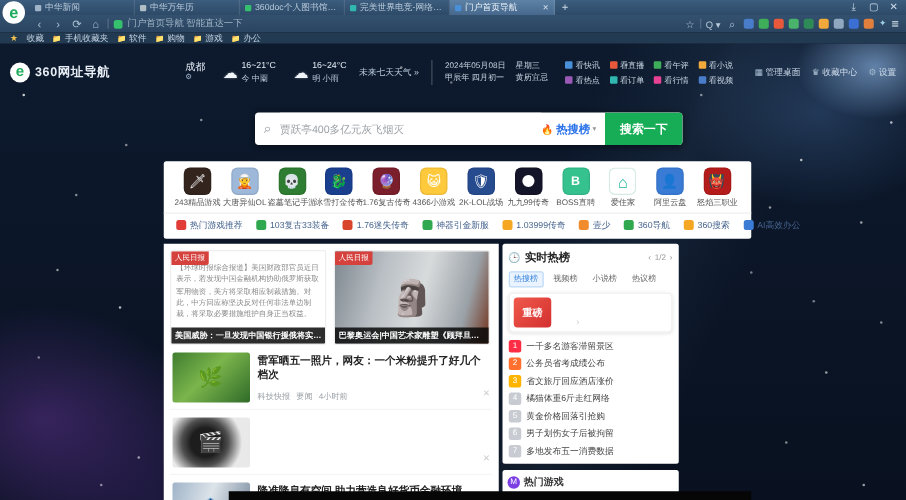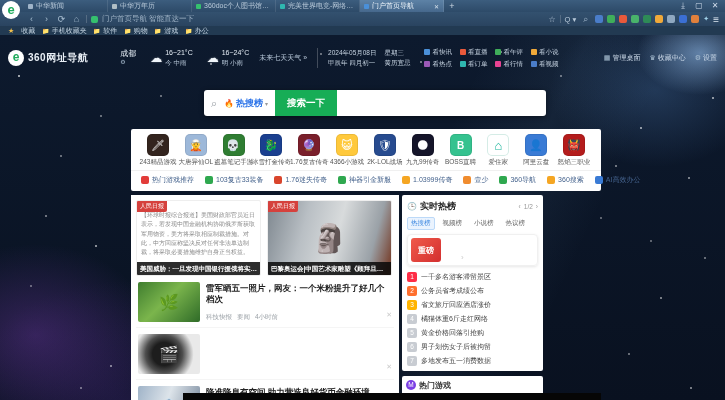--- a/index.html
+++ b/index.html
@@ -46,21 +46,21 @@
     688px 142px 0 rgba(255,255,255,.6),704px 222px 0 rgba(255,255,255,.5),660px 262px 0 rgba(255,255,255,.6),
     628px 318px 0 rgba(255,255,255,.5),690px 352px 0 rgba(255,255,255,.6),600px 182px 0 rgba(255,255,255,.45),
     100px 80px 0 rgba(255,255,255,.5),45px 180px 0 rgba(255,255,255,.55),140px 282px 0 rgba(255,255,255,.45),
     80px 352px 0 rgba(255,255,255,.5),615px 130px 0 rgba(255,255,255,.55),650px 205px 0 rgba(255,255,255,.45),
     712px 62px 0 rgba(255,255,255,.7),580px 122px 0 rgba(255,255,255,.4),360px 30px 0 rgba(255,255,255,.4)}
   
   .phead{position:absolute;top:4px;left:8px;right:8px;height:38px;display:flex;align-items:center;color:#cfd9e6}
   .brand{display:flex;align-items:center;gap:4px}
   .brandlogo{width:16px;height:16px;border-radius:50%;background:#fff;color:#1fab5c;font-weight:700;font-size:12px;text-align:center;line-height:15px}
   .brandname{font-size:10px;font-weight:700;color:#e8eef5;letter-spacing:.5px}
-  .cityblk{margin-left:32px;text-align:left;line-height:1.3}
+  .cityblk{margin-left:60px;text-align:left;line-height:1.3}
   .cityname{font-size:8px;color:#e4ecf4}
   .citygear{font-size:6px;color:#9fb3c6}
   .wx{display:flex;align-items:center;gap:3px;margin-left:14px}
   .wxicon{font-size:12px;color:#f0f5fa;text-shadow:0 0 2px rgba(255,255,255,.4)}
   .wxtemp{font-size:7px;color:#e4ecf4;line-height:1.5}
   .wxdesc{font-size:6.5px;color:#b9c9da}
   .forecast{font-size:7px;color:#b9c9da;margin-left:10px;white-space:nowrap}
   .hsep{width:1px;height:20px;background:rgba(255,255,255,.22);margin:0 10px}
   .dateblk{display:flex;gap:8px;line-height:1.6}
   .datecol{font-size:6.5px;color:#c5d2e0;white-space:nowrap}
@@ -125,21 +125,21 @@
   .toprow{display:flex;align-items:flex-end;gap:20px;border:1px solid #f0f0f0;border-radius:4px;box-shadow:0 1px 3px rgba(0,0,0,.1);padding:3px;margin-bottom:4px}
   .topbadge{width:30px;height:24px;background:linear-gradient(135deg,#f05a4b,#d32f2f);border-radius:3px;color:#fff;font-size:8px;font-weight:700;display:flex;align-items:center;justify-content:center;flex:none}
   .toptext{min-width:0;flex:1}
   .toptitle{font-size:7.5px;font-weight:700;color:#333;white-space:nowrap;overflow:hidden;text-overflow:ellipsis}
   .topviews{font-size:6.5px;color:#999}
   .chev{color:#ccc;font-size:8px;flex:none}
   .rrow{display:flex;align-items:center;gap:4px;height:14px}
   .rbadge{width:10px;height:10px;border-radius:2px;color:#fff;font-size:6.5px;line-height:10px;text-align:center;flex:none}
   .rtext{font-size:7px;color:#444;white-space:nowrap;overflow:hidden;text-overflow:ellipsis}
   .gamecard{background:#fff;border-radius:2px;padding:4px;flex:1}
-  .ghead{display:flex;align-items:flex-start;gap:3px;margin-bottom:3px}
+  .ghead{display:flex;align-items:flex-end;gap:3px;margin-bottom:3px}
   .gicon{width:10px;height:10px;border-radius:50%;background:#7b3fe4;color:#fff;font-size:6.5px;text-align:center;line-height:10px}
   .gtitle{font-size:8px;font-weight:700;color:#333}
   .gbanner{height:40px;border-radius:3px;background:linear-gradient(120deg,#5b2f9e,#c2438f 40%,#ff9a5b 75%,#e4574b);display:flex;align-items:center;justify-content:center;font-size:20px}
   .bottombar{position:absolute;left:183px;width:418px;height:7px;bottom:0;background:#060606}
 </style>
 </head>
 <body>
 
 <div class="window">
 
@@ -308,20 +308,21 @@
           </span>
         <span class="ptool">
             <span class="ticon">⚙</span>
             <span>设置</span>
           </span>
       </div>
     </div>
 
     <div class="searchrow">
       <span class="sicon">⌕</span>
+      <input placeholder="贾跃亭400多亿元灰飞烟灭" style="">
       <span class="hotlbl">
         <span class="flame">🔥</span>
         <span class="hottext">热搜榜</span>
         <span class="hcaret">▾</span>
       </span>
       <button class="sbtn">搜索一下</button>
     </div>
 
     <div class="maincard">
       <div class="apps">

